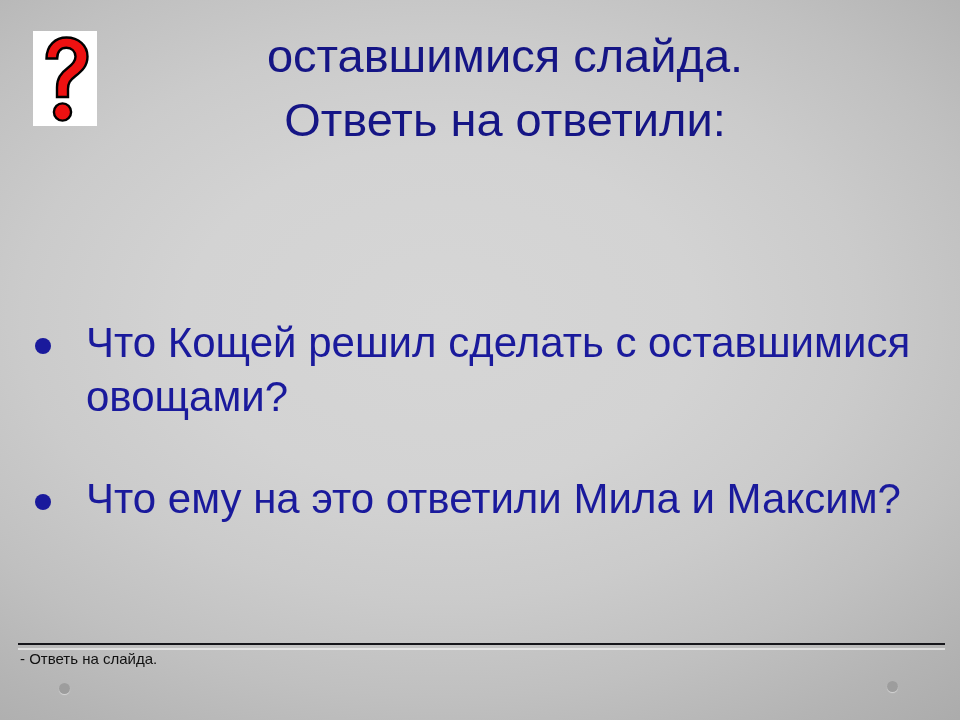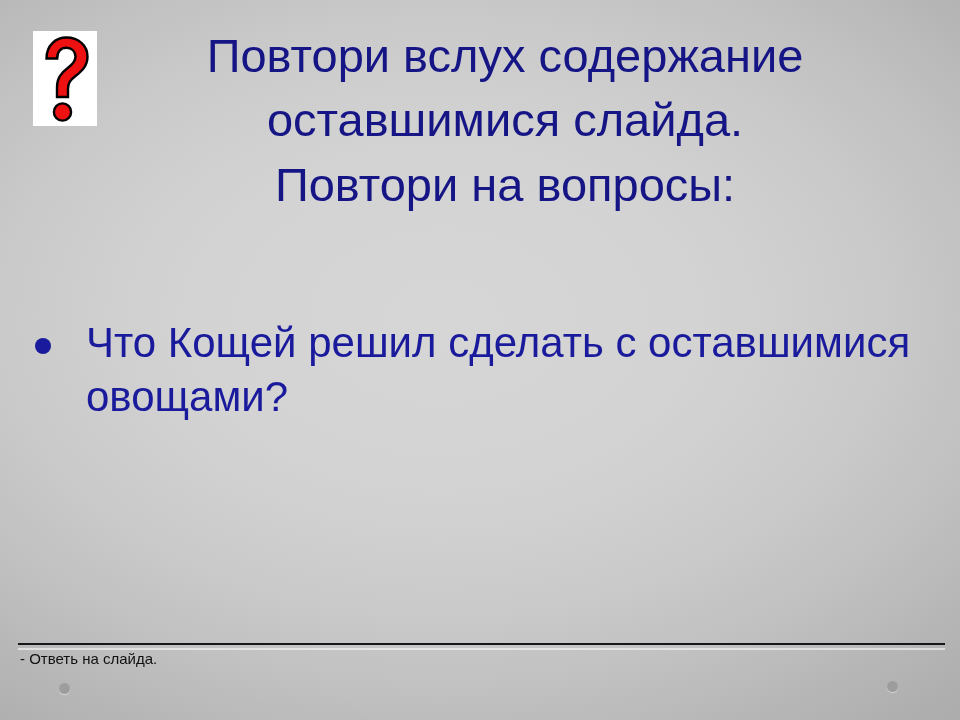--- a/index.html
+++ b/index.html
@@ -151,29 +151,32 @@
                  C40.2 32.9 42.5 30.0 42.5 25.6
                  C42.5 20.4 38.7 16.8 33.4 16.8
                  C27.7 16.8 24.2 20.8 24.2 27.5
                  Z"></path>
         <circle cx="29.5" cy="81.0" r="8.6"></circle>
       </g>
     </svg>
   </div>
 
   <div id="title-block">
-    <span class="tline">Повтори вслух содержание</span>
     <span class="tline">оставшимися слайда.</span>
-    <span class="tline">Повтори на вопросы:</span>
+    <span class="tline">Ответь на ответили:</span>
   </div>
 
   <ul id="body-list">
     <li>
       <span class="bullet-dot"></span>
       <span class="bullet-text">Что Кощей решил сделать с оставшимися овощами?</span>
+    </li>
+    <li>
+      <span class="bullet-dot"></span>
+      <span class="bullet-text">Что ему на это ответили Мила и Максим?</span>
     </li>
   </ul>
 
   <div id="footer-rule"></div>
   <div id="footer-note">- Ответь на слайда.</div>
   <div class="footer-dot" id="footer-dot-left"></div>
   <div class="footer-dot" id="footer-dot-right"></div>
 
 </div>
 

